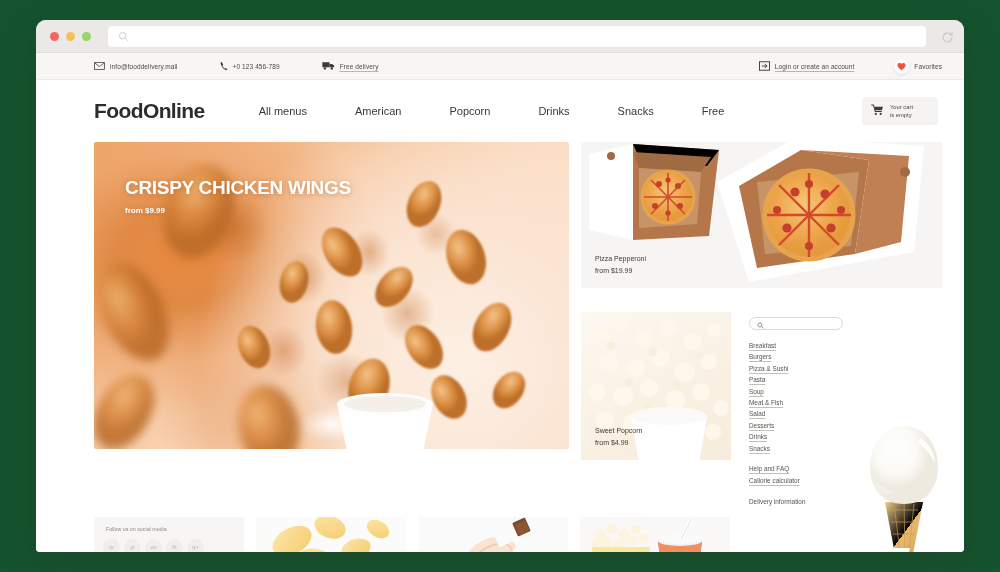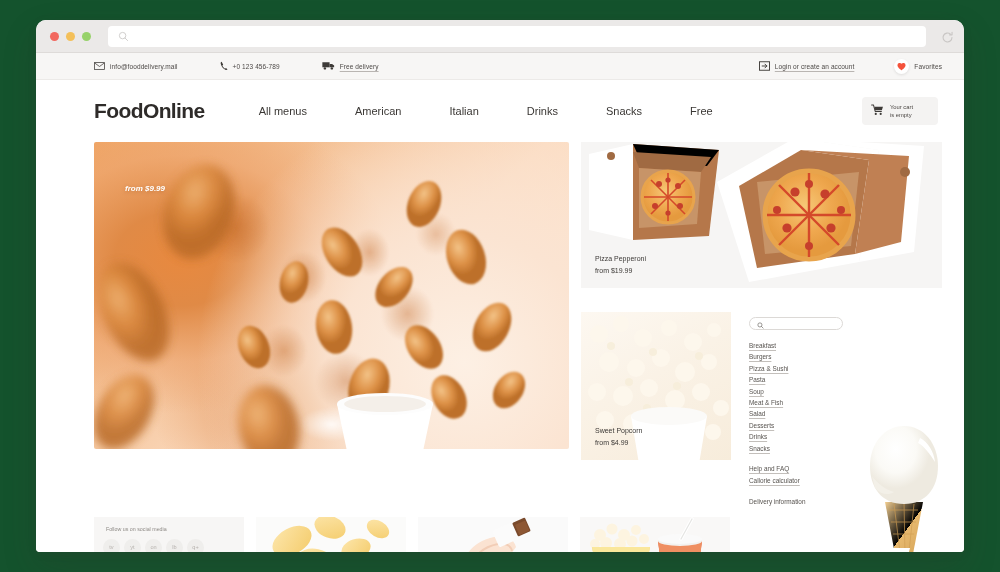--- a/index.html
+++ b/index.html
@@ -143,21 +143,20 @@
   }
   .hero-txt { position: absolute; left: 31px; top: 35px; z-index: 3; }
   .hero-title {
     font-size: 19px; font-weight: bold; color: #ffffff;
     letter-spacing: -0.3px;
     text-shadow: 0 1px 5px rgba(150,80,30,.42);
   }
   .hero-sub {
     font-size: 8px; color: #ffffff; margin-top: 7px; font-weight: bold;
     text-shadow: 0 1px 4px rgba(150,80,30,.40);
-    font-style: italic;
   }
 
   .rightcol { width: 361px; display: flex; flex-direction: column; gap: 12px; }
 
   .pizza-card {
     height: 146px; position: relative; overflow: hidden;
     background: #f6f5f4;
   }
   .card-label { position: absolute; left: 14px; bottom: 14px; z-index: 4; }
   .card-name { font-size: 7px; color: #3c3936; }
@@ -292,21 +291,21 @@
             <span class="lbl">Favorites</span>
           </div>
         </div>
       </div>
 
       <div class="header">
         <div class="logo">FoodOnline</div>
         <div class="nav">
           <a href="#">All menus</a>
           <a href="#">American</a>
-          <a href="#">Italian</a>
+          <a href="#">Popcorn</a>
           <a href="#">Drinks</a>
           <a href="#">Snacks</a>
           <a href="#">Free</a>
         </div>
         <div class="cart">
           <span>
             <svg width="13" height="12" viewBox="0 0 18 16">
                 <path d="M0.8 1h2.6l2.4 9h8.6" fill="none" stroke="#3e3b38" stroke-width="1.4" stroke-linecap="round" stroke-linejoin="round"></path>
                 <path d="M4.6 3.4h12l-1.6 5.1H5.7z" fill="#3e3b38"></path>
                 <circle cx="6.6" cy="13.4" r="1.5" fill="#3e3b38"></circle>
@@ -366,20 +365,21 @@
                 <ellipse cx="275" cy="245" rx="20" ry="29" fill="url(#wg2)" transform="rotate(15 275 245)"></ellipse>
                 <ellipse cx="355" cy="255" rx="16" ry="23" fill="url(#wg2)" transform="rotate(-28 355 255)"></ellipse>
                 <ellipse cx="415" cy="248" rx="14" ry="20" fill="url(#wg2)" transform="rotate(34 415 248)"></ellipse>
               </g>
 
               <path d="M243 262 h96 l-11 52 h-74 z" fill="#ffffff"></path>
               <ellipse cx="291" cy="262" rx="48" ry="11" fill="#fdfdfd"></ellipse>
               <ellipse cx="291" cy="262" rx="41" ry="8" fill="#f4efe9"></ellipse>
             </svg>
             <div class="hero-txt">
+              <div class="hero-title">CRISPY CHICKEN WINGS</div>
               <div class="hero-sub">from $9.99</div>
             </div>
           </div>
 
           <div class="rightcol">
 
             <div class="pizza-card">
               <svg width="361" height="146" viewBox="0 0 361 146" style="position:absolute;inset:0;">
                 <defs>
                   <radialGradient id="pz" cx="45%" cy="40%">

